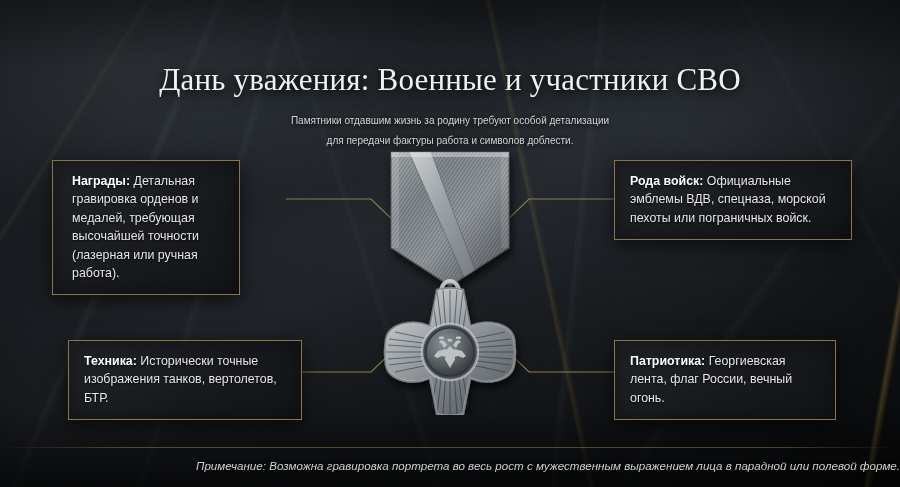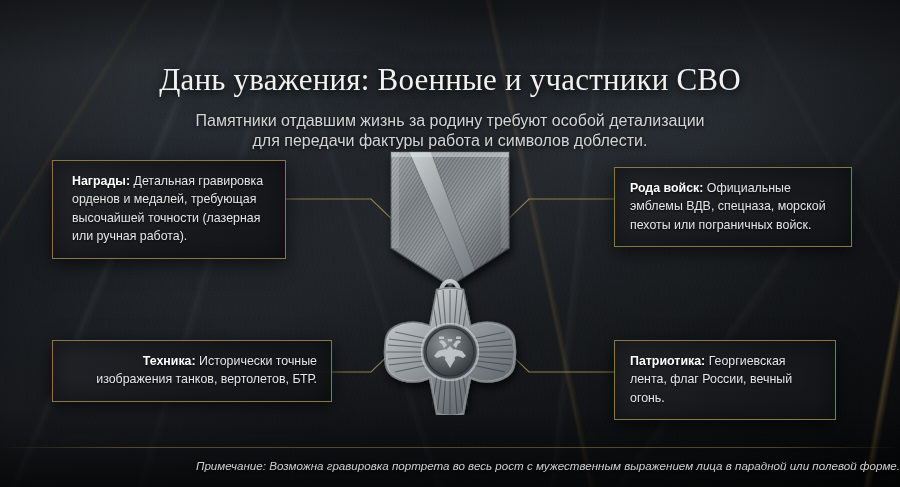--- a/index.html
+++ b/index.html
@@ -65,21 +65,21 @@
   .title {
     font-family: "Liberation Serif", "DejaVu Serif", serif;
     font-size: 31px;
     line-height: 40px;
     color: #f2f1ef;
     letter-spacing: .2px;
     text-shadow: 0 2px 7px rgba(0,0,0,.85), 0 0 22px rgba(0,0,0,.5);
   }
   .subtitle {
     margin-top: 11px;
-    font-size: 16px;
+    font-size: 10px;
     line-height: 19.5px;
     color: #d3d4d5;
     text-shadow: 0 1px 4px rgba(0,0,0,.9);
   }
 
   
   .callout {
     position: absolute;
     box-sizing: border-box;
     border: 1px solid #8a7748;
@@ -89,23 +89,23 @@
   }
   .callout p {
     margin: 0;
     font-size: 12.4px;
     line-height: 18.4px;
     color: #e6e6e7;
     text-shadow: 0 1px 2px rgba(0,0,0,.8);
   }
   .callout b { color: #ffffff; font-weight: 700; }
 
-  #box-awards   { left: 52px;  top: 160px; width: 234px; padding-left: 19px; }
-  #box-branches { left: 614px; top: 167px; width: 238px; }
-  #box-vehicles { left: 52px;  top: 340px; width: 280px; text-align: right; }
+  #box-awards   { left: 52px;  top: 160px; width: 188px; padding-left: 19px; }
+  #box-branches { left: 614px; top: 160px; width: 238px; }
+  #box-vehicles { left: 68px;  top: 340px; width: 234px; }
   #box-patriotic{ left: 614px; top: 340px; width: 222px; }
 
   
   .connectors { position: absolute; inset: 0; pointer-events: none; }
 
   
   .medal { position: absolute; left: 371px; top: 140px; width: 158px; height: 275px; }
 
   
   .footer-rule {

